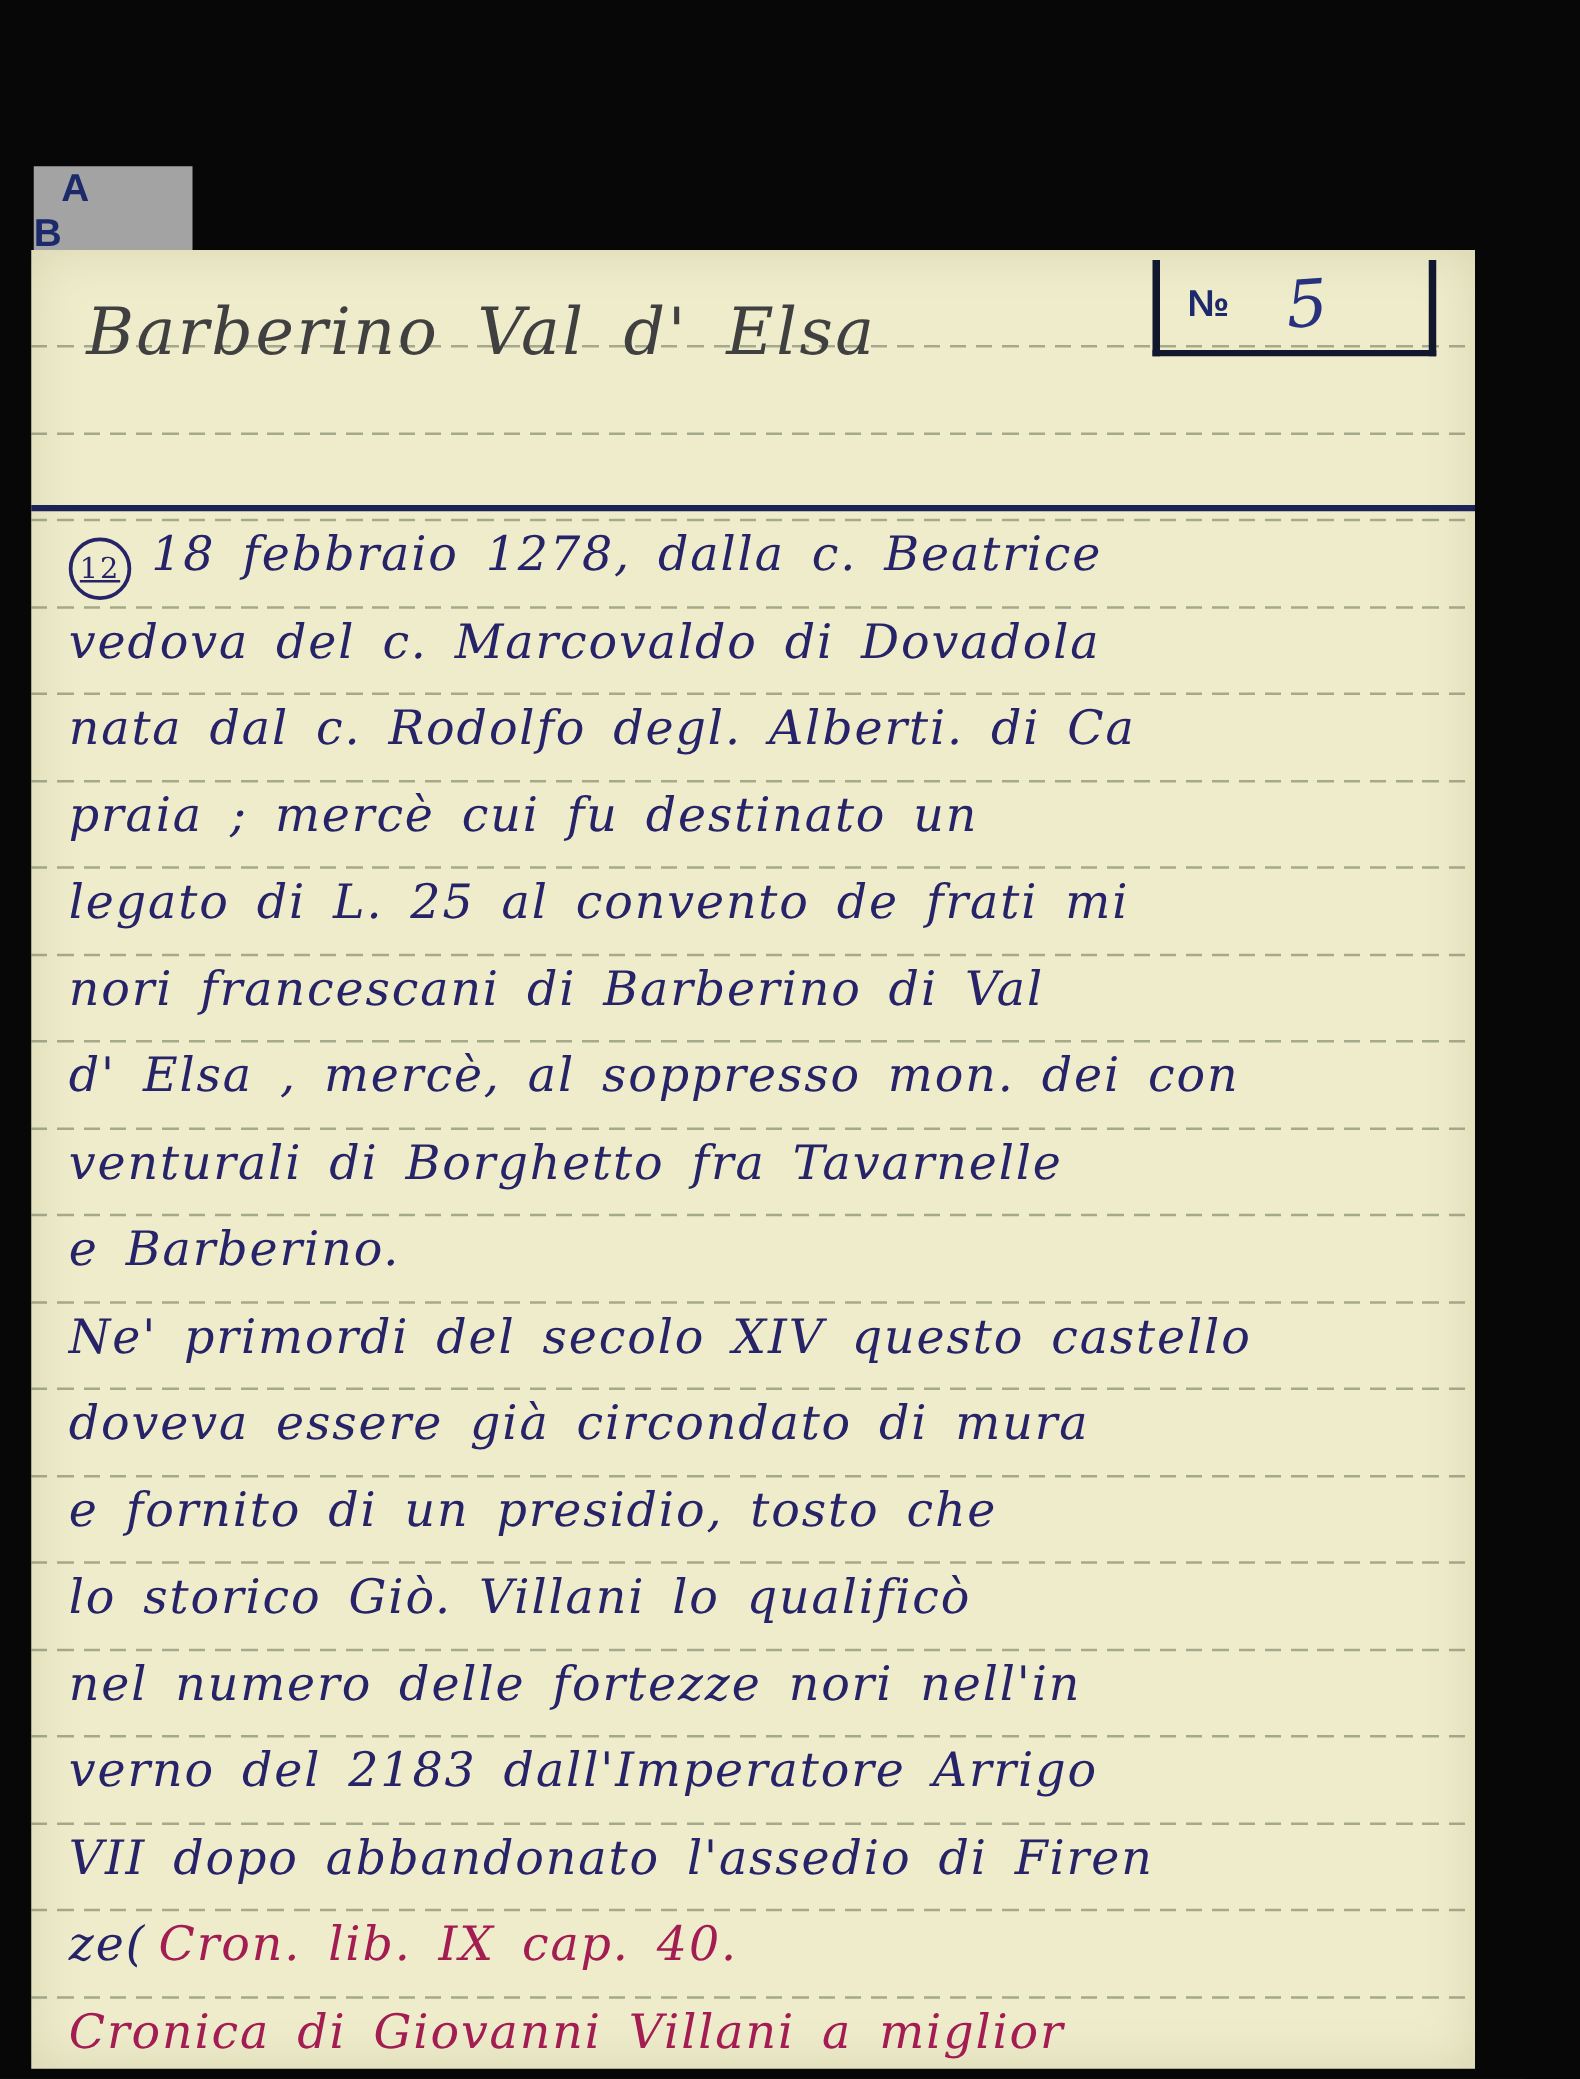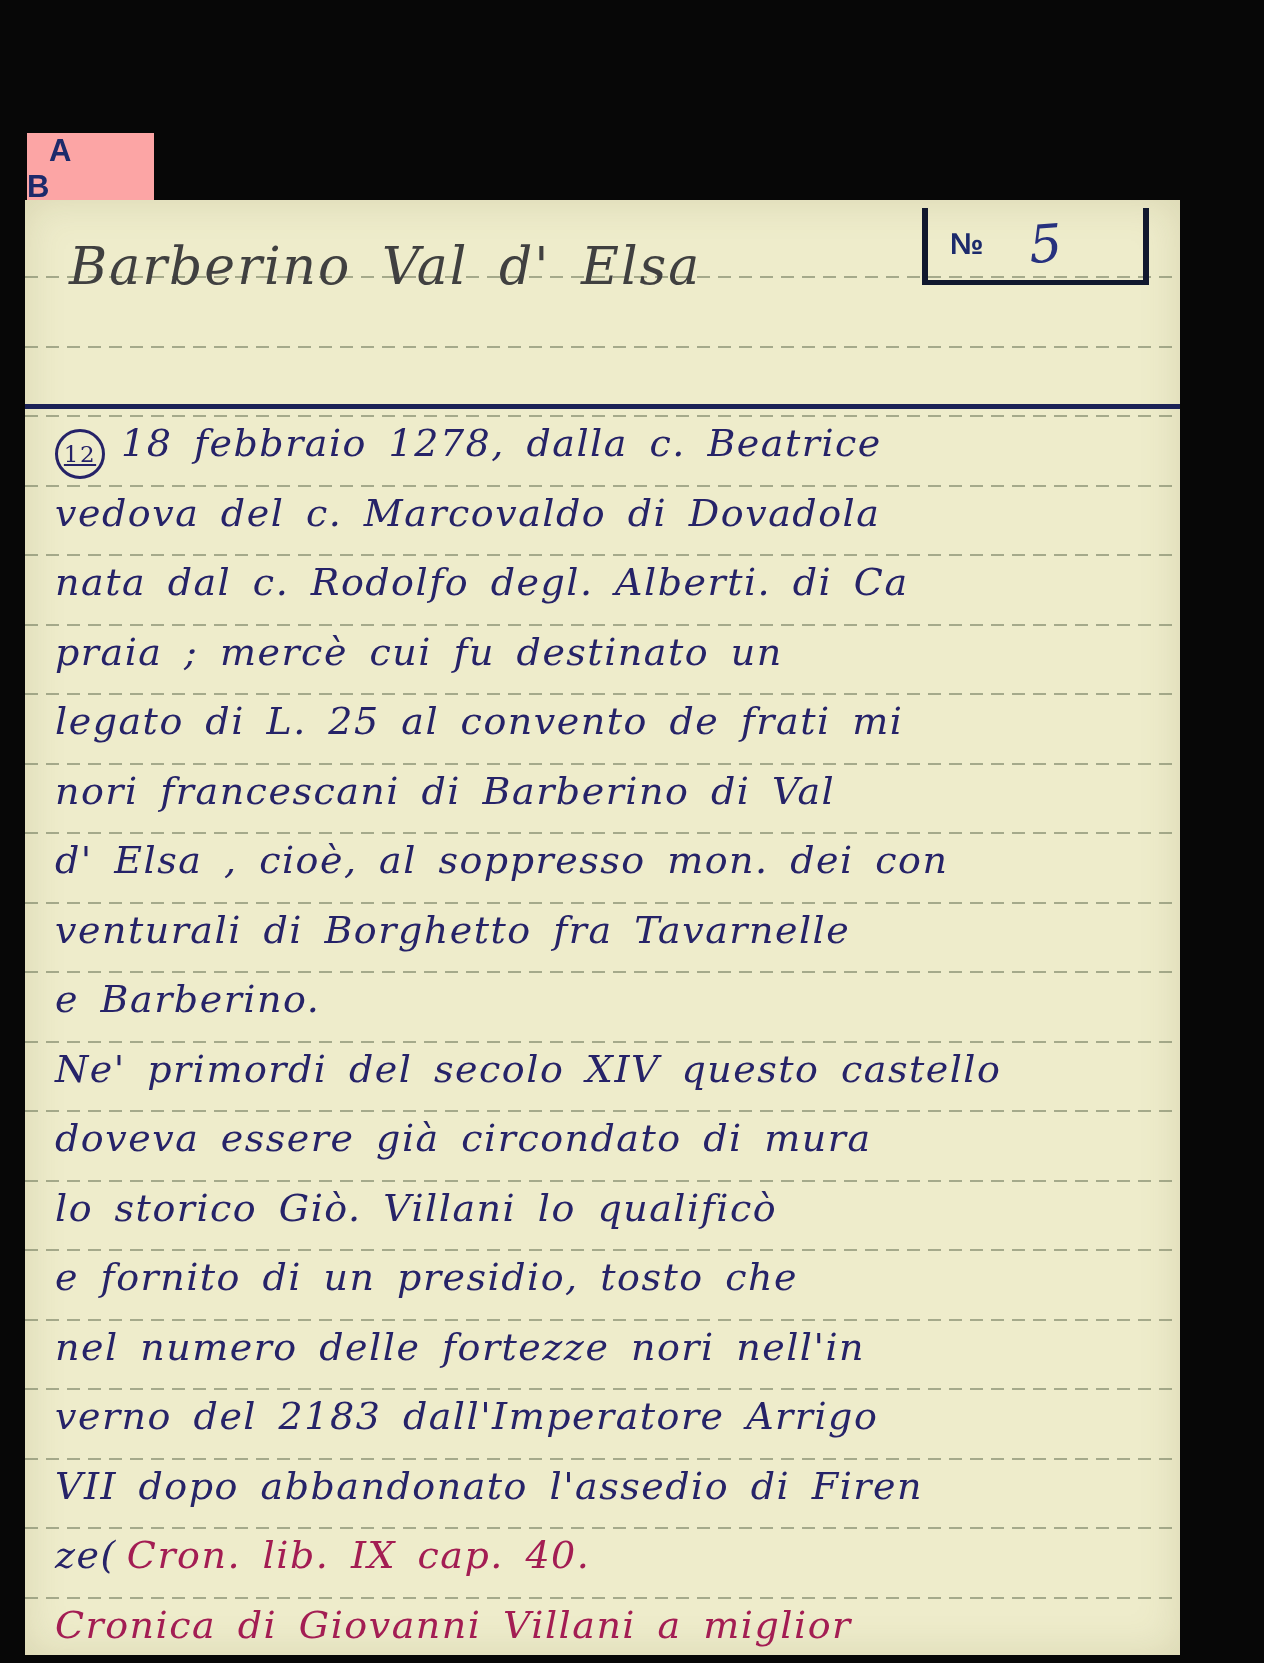--- a/index.html
+++ b/index.html
@@ -6,21 +6,21 @@
   .stage{
     position:relative;
     width:1264px;height:1663px;
     background:#070707;
     overflow:hidden;
     font-family:"DejaVu Serif", serif;
   }
   
   .tab{
     position:absolute;left:27px;top:133px;width:127px;height:72px;
-    background:#fca5a5;
+    background:#a3a3a3;
     border-bottom:7px solid #1b2256;
     display:flex;align-items:center;justify-content:center;
   }
   .tab-label{
     font-family:"Liberation Sans", sans-serif;
     font-weight:bold;font-size:31px;color:#1c2a6b;
     letter-spacing:22px;text-indent:22px;
   }
   
   .card{
@@ -126,27 +126,27 @@
 
     <div class="thick-rule"></div>
 
     <div class="lines" id="lines">
         <div class="hand-line"><span class="badge ink-blue">12</span><span class="ink-blue">18 febbraio 1278, dalla c. Beatrice</span></div>
         <div class="hand-line"><span class="ink-blue">vedova del c. Marcovaldo di Dovadola</span></div>
         <div class="hand-line"><span class="ink-blue">nata dal c. Rodolfo degl. Alberti. di Ca</span></div>
         <div class="hand-line"><span class="ink-blue">praia ; mercè cui fu destinato un</span></div>
         <div class="hand-line"><span class="ink-blue">legato di L. 25 al convento de frati mi</span></div>
         <div class="hand-line"><span class="ink-blue">nori francescani di Barberino di Val</span></div>
-        <div class="hand-line"><span class="ink-blue">d' Elsa , cioè, al soppresso mon. dei con</span></div>
+        <div class="hand-line"><span class="ink-blue">d' Elsa , mercè, al soppresso mon. dei con</span></div>
         <div class="hand-line"><span class="ink-blue">venturali di Borghetto fra Tavarnelle</span></div>
         <div class="hand-line"><span class="ink-blue">e Barberino.</span></div>
         <div class="hand-line"><span class="ink-blue">Ne' primordi del secolo XIV questo castello</span></div>
         <div class="hand-line"><span class="ink-blue">doveva essere già circondato di mura</span></div>
+        <div class="hand-line"><span class="ink-blue">e fornito di un presidio, tosto che</span></div>
         <div class="hand-line"><span class="ink-blue">lo storico Giò. Villani lo qualificò</span></div>
-        <div class="hand-line"><span class="ink-blue">e fornito di un presidio, tosto che</span></div>
         <div class="hand-line"><span class="ink-blue">nel numero delle fortezze nori nell'in</span></div>
         <div class="hand-line"><span class="ink-blue">verno del 2183 dall'Imperatore Arrigo</span></div>
         <div class="hand-line"><span class="ink-blue">VII dopo abbandonato l'assedio di Firen</span></div>
         <div class="hand-line"><span class="ink-blue">ze(</span><span class="seg-append ink-red">Cron. lib. IX cap. 40.</span></div>
         <div class="hand-line"><span class="ink-red">Cronica di Giovanni Villani a miglior</span></div>
         <div class="hand-line"></div>
       </div>
 
   </div>
 </div>

